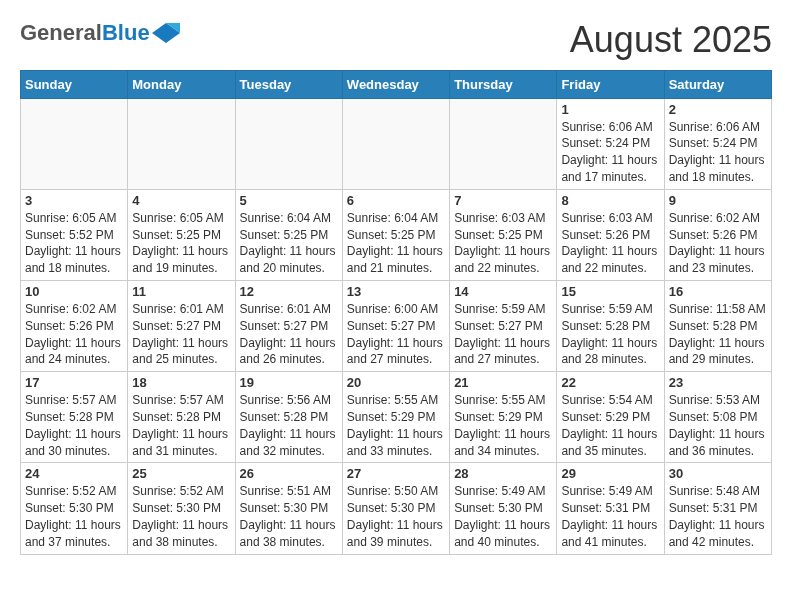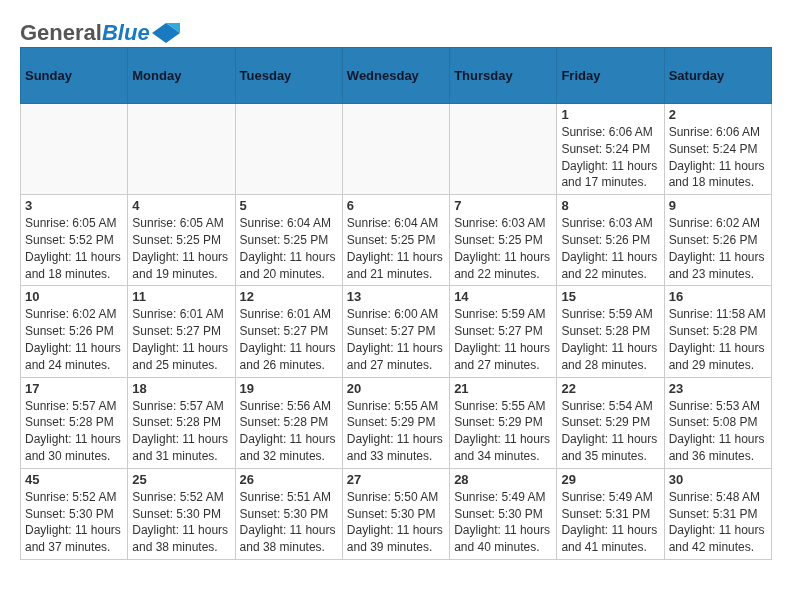--- a/index.html
+++ b/index.html
@@ -7,37 +7,37 @@
       font-family: Arial, sans-serif;
       background: #fff;
       width: 792px;
       min-height: 612px;
       padding: 20px;
     }
     .header-area {
       display: flex;
       justify-content: space-between;
       align-items: flex-start;
-      margin-bottom: 1px;
+      margin-bottom: 10px;
       gap: 8px;
     }
     .logo {
       display: flex;
       flex-direction: column;
       align-items: flex-start;
     }
     .logo-text {
       display: flex;
       align-items: center;
       font-size: 22px;
       font-weight: bold;
       color: #333;
     }
     .logo-general { color: #555; }
-    .logo-blue { color: #1a7abf; font-style: italic; }
+    .logo-blue { color: #1a7abf; }
     .logo-icon {
       width: 28px;
       height: 20px;
       margin-left: 2px;
     }
     .title-area {
       text-align: right;
     }
     .month-title {
       font-size: 36px;
@@ -49,24 +49,24 @@
       font-size: 15px;
       color: #555;
     }
     .calendar {
       width: 100%;
       border-collapse: collapse;
       border: 1px solid #ccc;
     }
     .calendar th {
       background-color: #2980b9;
-      color: #0f172a;
+      color: #ffffff;
       font-size: 13px;
       font-weight: bold;
-      padding: 20px 4px;
+      padding: 6px 4px;
       text-align: left;
       border: 1px solid #2471a3;
     }
     .calendar td {
       vertical-align: top;
       border: 1px solid #ccc;
       padding: 3px 4px;
       width: calc(100% / 7);
       min-height: 80px;
       font-size: 10px;
@@ -102,20 +102,21 @@
     <div class="logo-text">
       <span class="logo-general">General</span>
       <span class="logo-blue">Blue</span>
       <svg class="logo-icon" viewBox="0 0 28 20">
         <polygon points="0,10 14,0 28,10 14,20" fill="#1a7abf"></polygon>
         <polygon points="14,0 28,10 28,0" fill="#2eaadc"></polygon>
       </svg>
     </div>
   </div>
   <div class="title-area">
+    <div class="month-title">August 2025</div>
   </div>
 </div>
 
 <table class="calendar">
   <thead>
     <tr>
     <th>Sunday</th>
         <th>Monday</th>
         <th>Tuesday</th>
         <th>Wednesday</th>
@@ -294,21 +295,21 @@
         <td>
           <span class="day-number">23</span>
           <div class="day-info">Sunrise: 5:53 AM
 Sunset: 5:08 PM
 Daylight: 11 hours
 and 36 minutes.</div>
         </td>
       </tr>
       <tr class="week-row">
         <td>
-          <span class="day-number">45</span>
+          <span class="day-number">24</span>
           <div class="day-info">Sunrise: 5:52 AM
 Sunset: 5:30 PM
 Daylight: 11 hours
 and 37 minutes.</div>
         </td>
         <td>
           <span class="day-number">25</span>
           <div class="day-info">Sunrise: 5:52 AM
 Sunset: 5:30 PM
 Daylight: 11 hours

